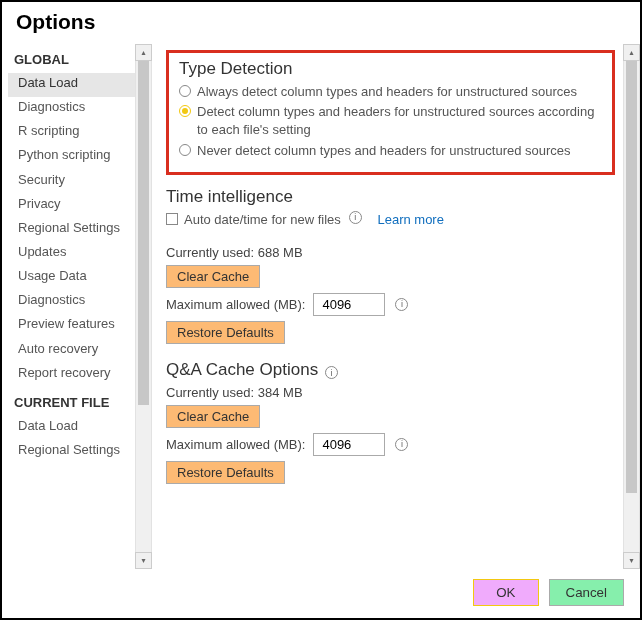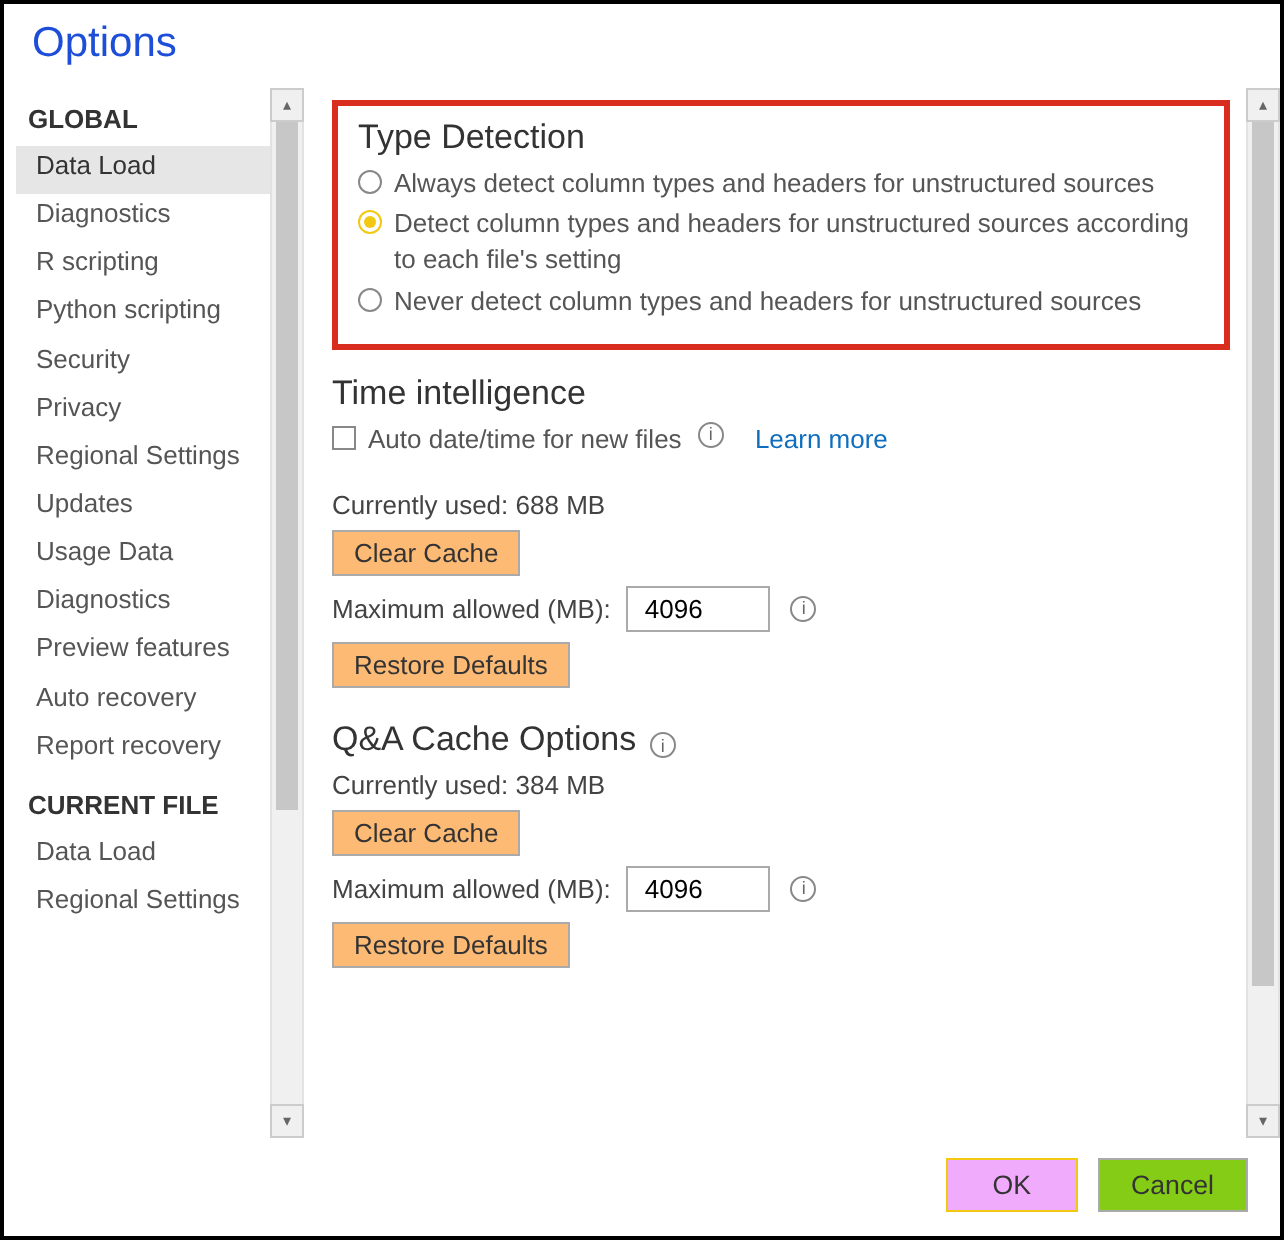--- a/index.html
+++ b/index.html
@@ -13,22 +13,22 @@
     overflow: hidden;
     border: 2px solid #000;
   }
   .dialog {
     width: 100%; height: 100%;
     display: flex;
     flex-direction: column;
   }
   .title {
     font-size: 21px;
-    font-weight: 400;
-    color: #1d4ed8;
+    font-weight: 700;
+    color: #000000;
     padding: 8px 30px 10px 14px;
   }
   .body {
     flex: 1;
     display: flex;
     overflow: hidden;
   }
   .sidebar {
     width: 150px;
     display: flex;
@@ -125,21 +125,21 @@
     color:#333;
     cursor: pointer;
   }
   .btn-primary {
     background: #f0abfc;
     border: 1px solid #f2c811;
     color: #333;
     padding: 5px 22px;
   }
   .btn-secondary {
-    background:#84cc16;
+    background:#86efac;
     border:1px solid #aaa;
     color:#333;
     padding: 5px 16px;
   }
   .num-input {
     border: 1px solid #aaa;
     padding: 3px 8px;
     width: 72px;
     font-size: 13px;
   }

